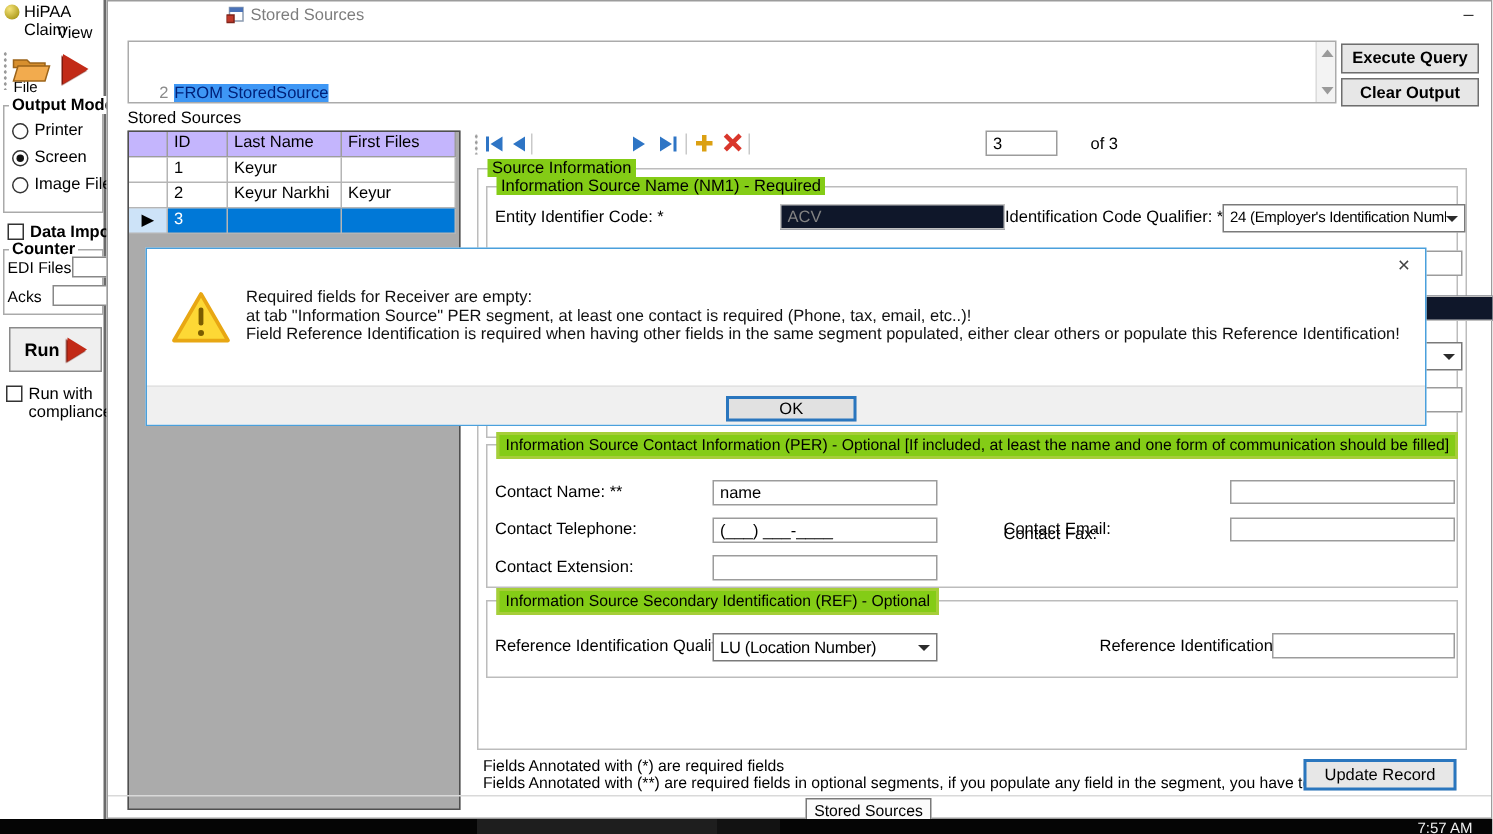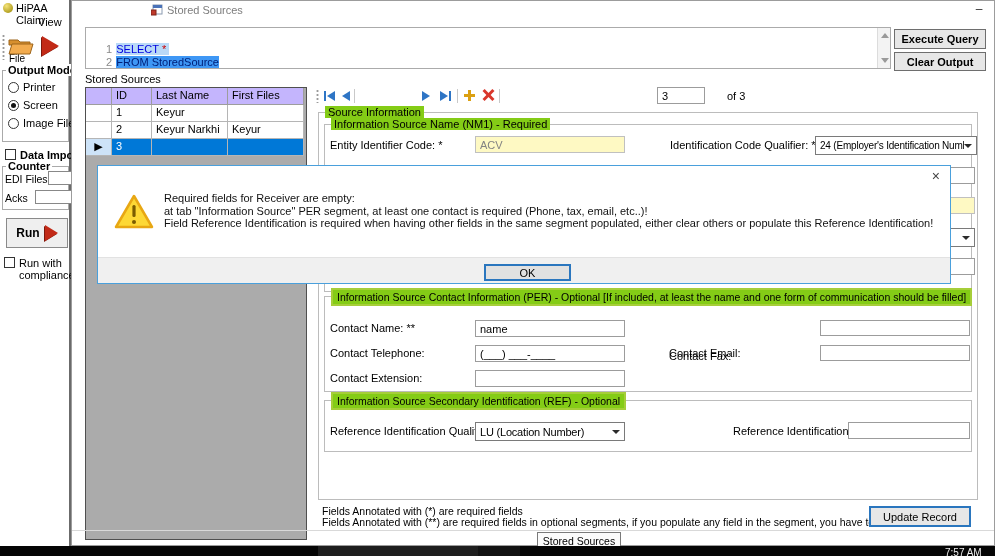--- a/index.html
+++ b/index.html
@@ -1,20 +1,20 @@
 <!DOCTYPE html>
 <html><head>
 <meta charset="utf-8">
 <style>
   * { margin:0; padding:0; box-sizing:border-box; }
   html,body { width:995px; height:556px; overflow:hidden; }
   body { font-family:"Liberation Sans", sans-serif; background:#fff; position:relative; }
   .lbl { position:absolute; font-size:11px; color:#000; white-space:nowrap; }
   .tb { position:absolute; background:#fff; border:1px solid #9c9c9c; font-family:"Liberation Sans",sans-serif; font-size:11px; padding:1px 4px; }
-  .tb.dis { background:#fef9c3; color:#838383; border-color:#c0c0c0; }
+  .tb.dis { background:#0f172a; color:#838383; border-color:#c0c0c0;margin-left:45px; }
   .btn { position:absolute; background:#e7e7e7; border:1px solid #6e6e6e; font-family:"Liberation Sans",sans-serif; font-size:11px; font-weight:bold; color:#000; display:flex; align-items:center; justify-content:center; cursor:default; }
   .gb { position:absolute; border:1px solid #bcbcbc; }
   .gb-title { position:absolute; top:-7px; left:6px; background:#84cc16; padding:0 3px; font-size:11px; white-space:nowrap; }
   .gb-title.green { top:-9px; border:2px solid #a6ce39; padding:1px 4px; font-size:10.5px; }
   .dd { position:absolute; background:#fff; border:1px solid #7a7a7a; font-size:10px; letter-spacing:-0.2px; display:flex; align-items:center; padding:0 4px; white-space:nowrap; overflow:hidden; }
   .dd .caret { margin-left:auto; flex:0 0 auto; width:0; height:0; border-left:4px solid transparent; border-right:4px solid transparent; border-top:4px solid #2b2b2b; }
 
   
   #left-app { position:absolute; left:0; top:0; width:71px; height:546px; background:#fff; border-right:2px solid #6b6b6b; }
   #la-icon { position:absolute; left:3px; top:3px; width:10px; height:10px; border-radius:50%; background:radial-gradient(circle at 35% 30%, #f5e37a, #b4a224 70%, #8a7c14); }
@@ -175,23 +175,20 @@
     <rect x="2" y="1" width="9" height="9" fill="#fff" stroke="#8a9ab0"></rect>
     <rect x="2" y="1" width="9" height="3" fill="#4a72b8"></rect>
     <rect x="0" y="6" width="5" height="5" fill="#c0392b" stroke="#7e241a"></rect>
   </svg>
   <div id="mw-title">Stored Sources</div>
   <div class="wbtn" id="wbtn-min">–</div>
 
 </div>
 
 <div id="sql">
-  <div class="sql-line" style="top:3px;">
-    <span class="sql-num">1</span><span class="sel-pale kw">SELECT</span><span class="sel-pale"> </span><span class="sel-pale star">*</span><span class="sel-pale" style="padding-right:3px;"></span>
-  </div>
   <div class="sql-line" style="top:16px;">
     <span class="sql-num">2</span><span class="sel-strong">FROM StoredSource</span>
   </div>
   <div id="sql-scroll">
     <div id="sb-up" class="sb-arrow"></div>
     <div id="sb-dn" class="sb-arrow"></div>
   </div>
 </div>
 <div id="btn-execute" class="btn">Execute Query</div>
 <div id="btn-clear" class="btn">Clear Output</div>

